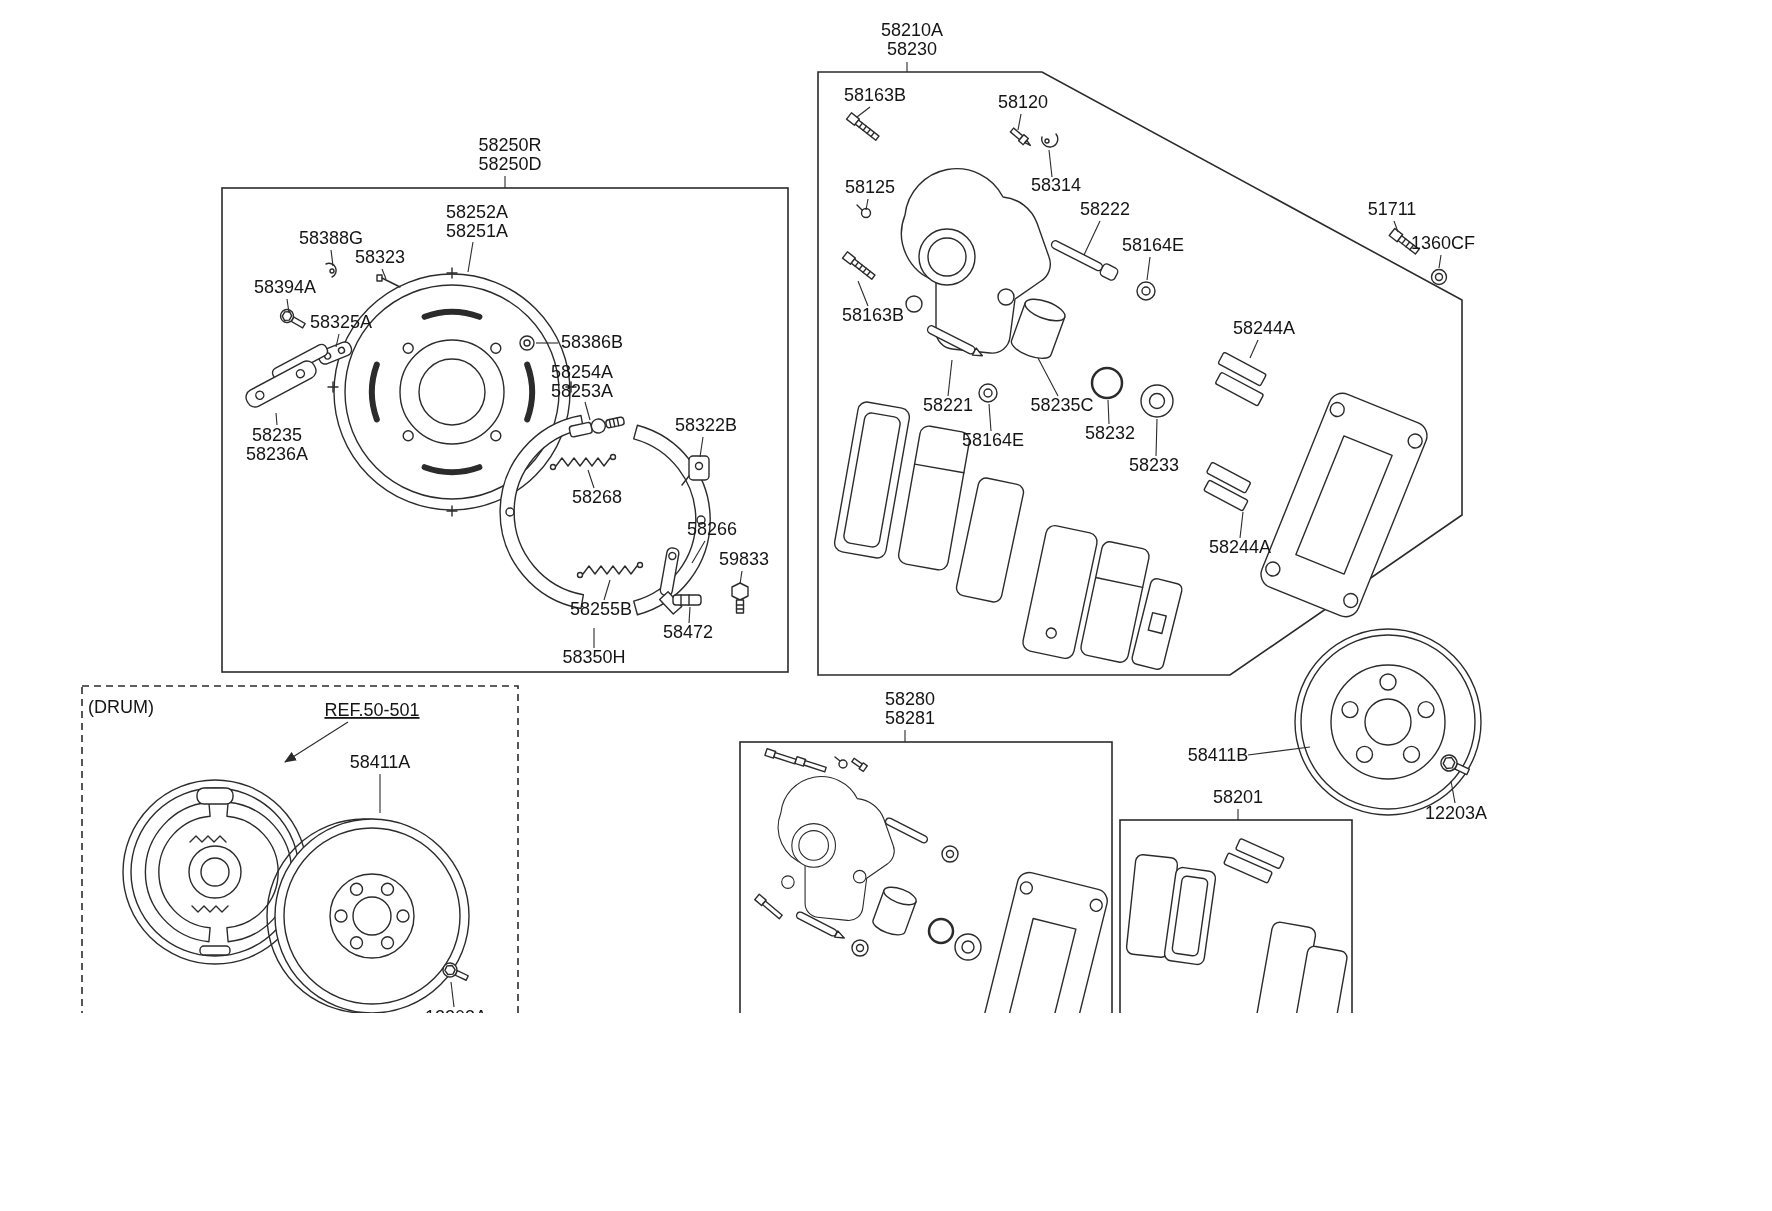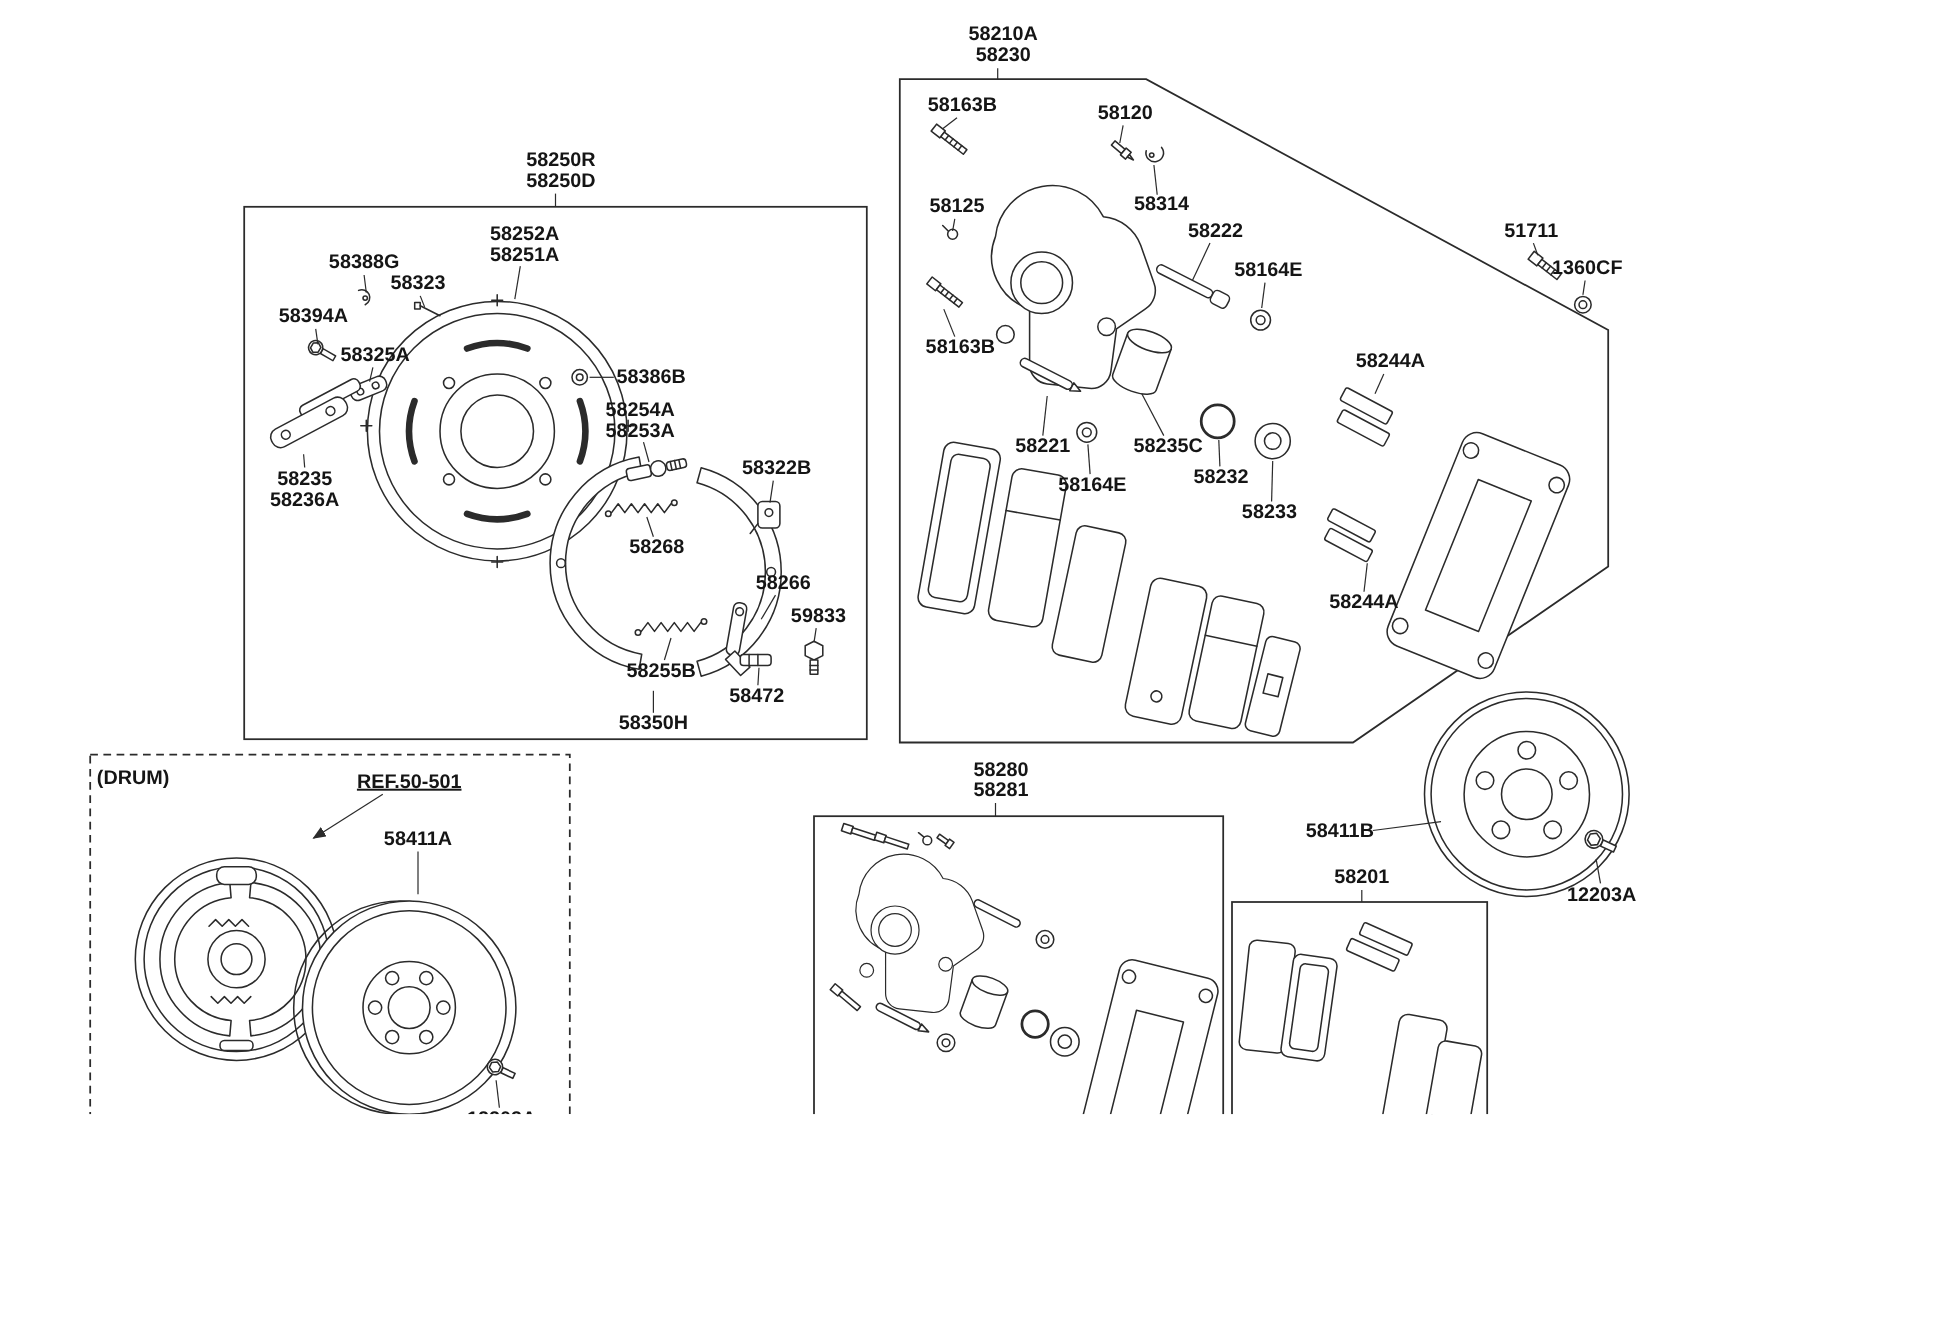--- a/index.html
+++ b/index.html
@@ -1,17 +1,17 @@
 <!DOCTYPE html>
 <html style="--line: #2b2b2b; --text: #151515; --bg: #ffffff;"><head>
 <meta charset="utf-8">
 <style>
   :root { --line:#2b2b2b; --text:#151515; --bg:#ffffff; }
   html,body { margin:0; padding:0; background:var(--bg); }
-  .canvas { position:relative; width:1772px; height:1013px; background:var(--bg); overflow:hidden;font-weight:bold; }
+  .canvas { position:relative; width:1772px; height:1013px; background:var(--bg); overflow:hidden; }
   svg { position:absolute; inset:0; }
   .box { fill:none; stroke:var(--line); stroke-width:1.6; }
   .box.dashed { stroke-dasharray:7 5; }
   .leader { fill:none; stroke:var(--line); stroke-width:1.1; }
   #callout-layer text {
     font-family:"Liberation Sans", sans-serif;
     font-size:18px; fill:var(--text);
   }
   #drawing-layer { stroke:var(--line); fill:none; stroke-width:1.4; stroke-linecap:round; stroke-linejoin:round; }
 </style>

